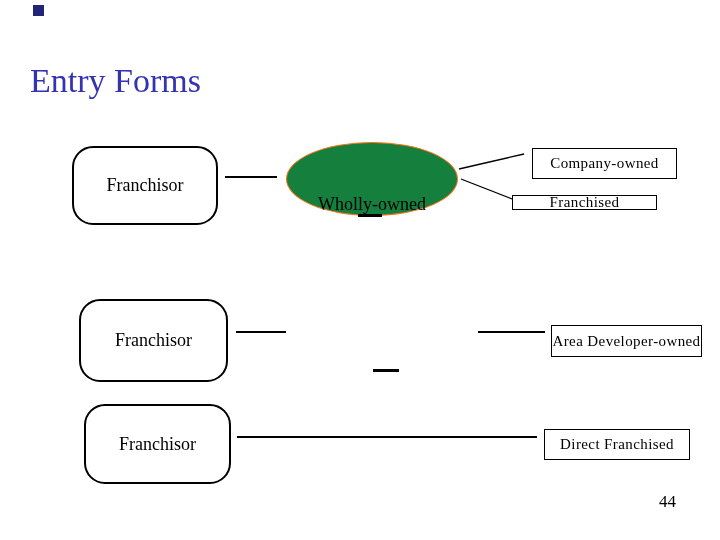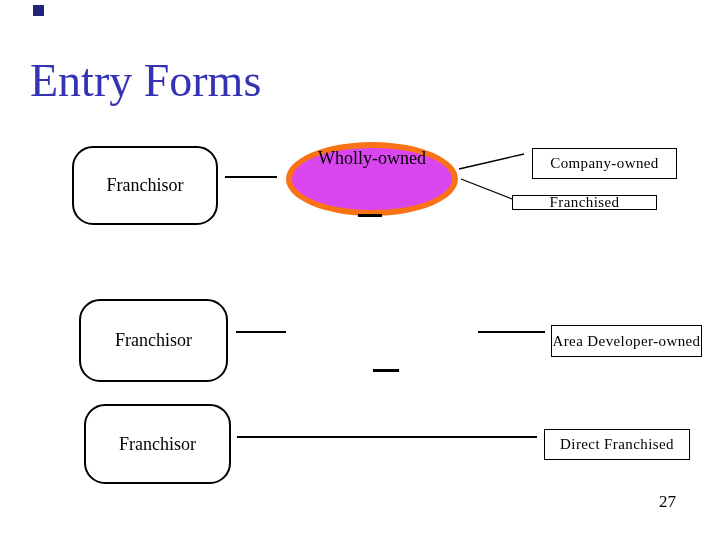--- a/index.html
+++ b/index.html
@@ -15,21 +15,21 @@
   .corner-square {
     position: absolute;
     left: 33px; top: 5px;
     width: 11px; height: 11px;
     background: #23237a;
   }
   .title {
     position: absolute;
     left: 30px; top: 61px;
     margin: 0;
-    font-size: 46px;
+    font-size: 34px;
     font-weight: normal;
     line-height: 40px;
     color: #3333b3;
     white-space: nowrap;
   }
   .box {
     position: absolute;
     background: #ffffff;
     border: 2px solid #000000;
     box-sizing: border-box;
@@ -41,28 +41,28 @@
   }
   .box.big { font-size: 18px; border-radius: 21px; }
   .box.small {
     border-width: 1px;
     font-size: 15px;
     letter-spacing: 0.4px;
     white-space: nowrap;
   }
   .ellipse {
     position: absolute;
-    background: #d946ef;
-    border: 6px solid #f97316;
+    background: #15803d;
+    border: 1px solid #f97316;
     border-radius: 50%;
     box-sizing: border-box;
     display: flex;
     flex-direction: column;
     align-items: center;
-    justify-content: space-between;
+    justify-content: flex-end;
     text-align: center;
     font-size: 18px;
     line-height: 21px;
   }
   .hline {
     position: absolute;
     height: 2px;
     background: #000000;
   }
   .dash {
@@ -141,15 +141,15 @@
   </div>
 
   <div class="box big" id="r3-source">
     <span>Franchisor</span>
   </div>
   <div class="hline" id="r3-conn"></div>
   <div class="box small" id="r3-target">
     <span>Direct Franchised</span>
   </div>
 
-  <div class="page-number">27</div>
+  <div class="page-number">44</div>
 
 </div>
 
 </body></html>

